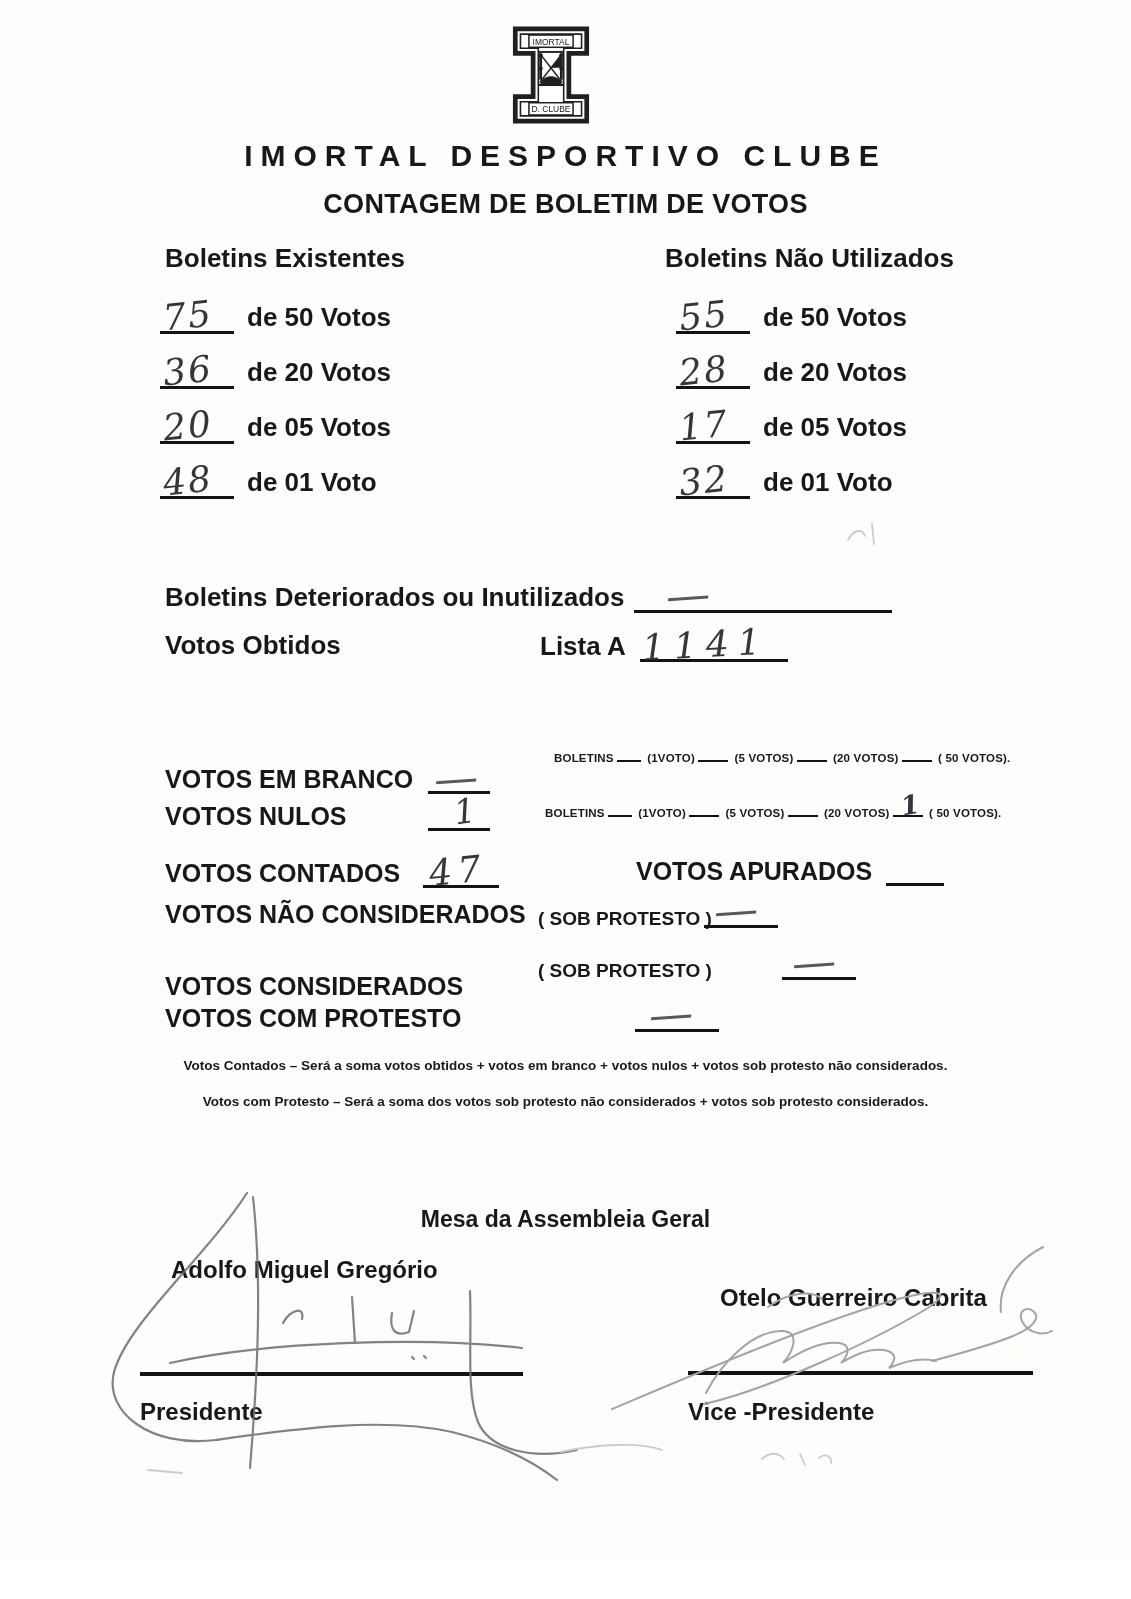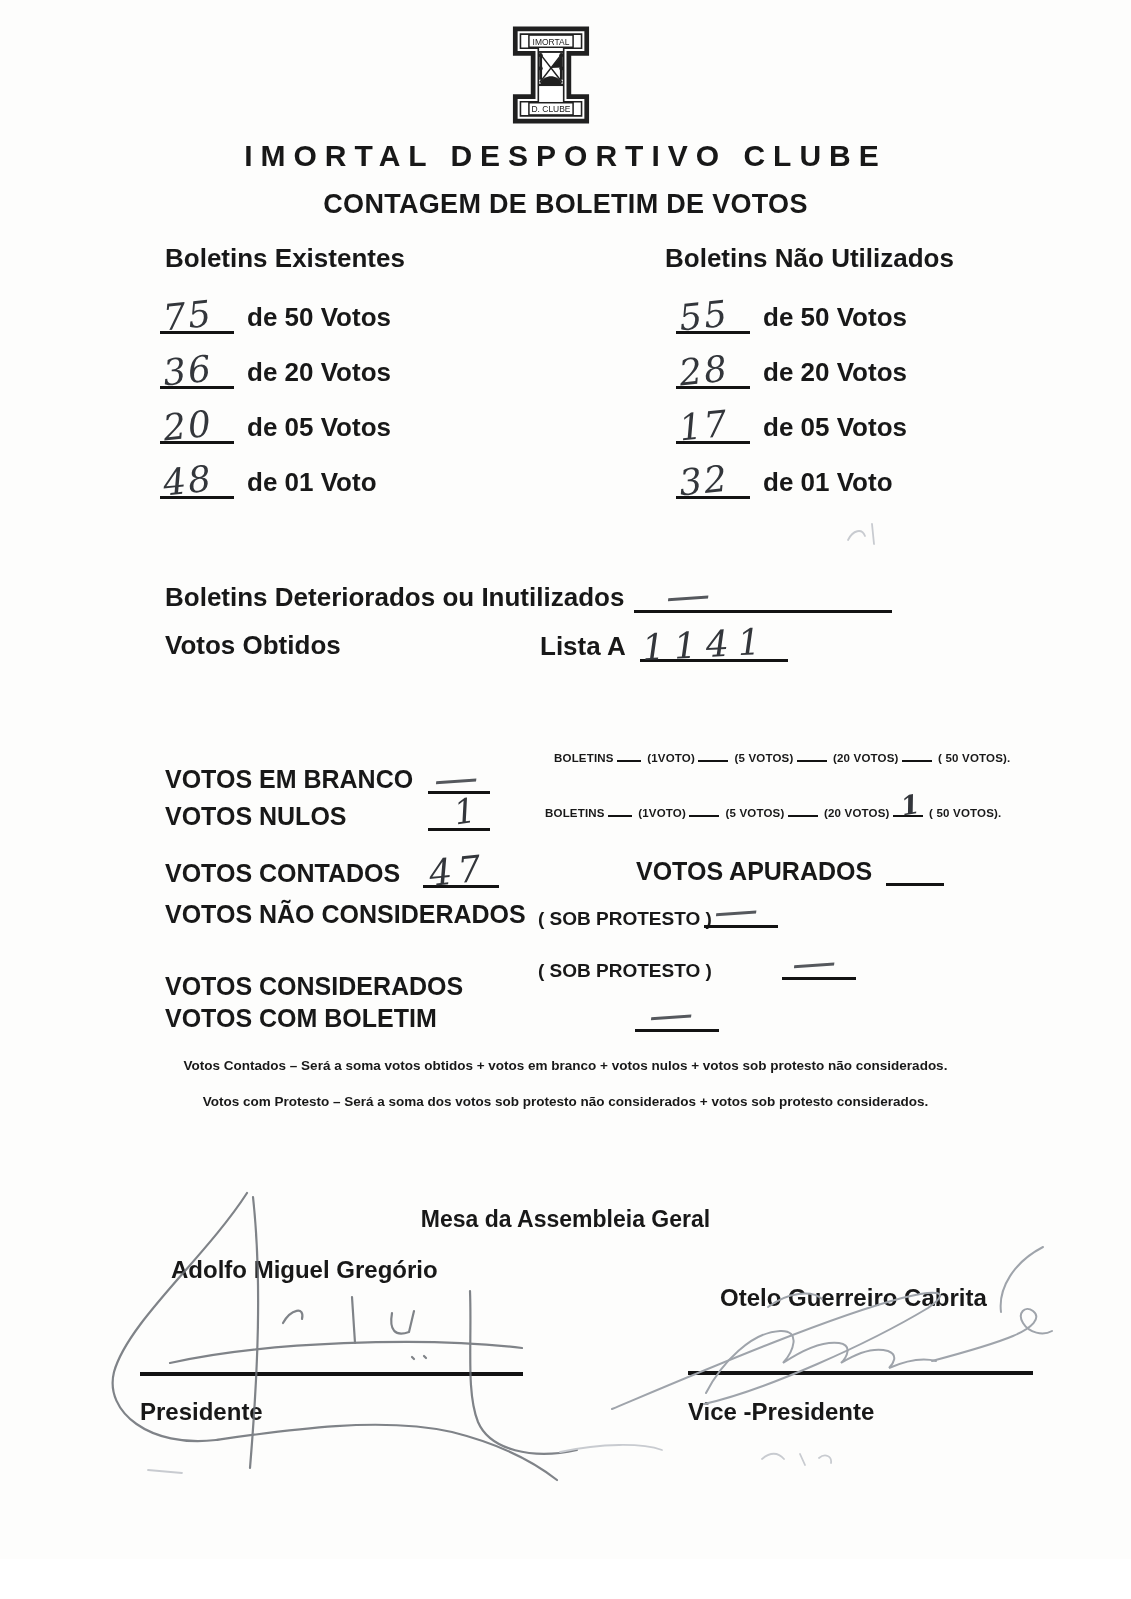--- a/index.html
+++ b/index.html
@@ -202,21 +202,21 @@
   </span>
 
   
   <div class="abs caps-label" style="left:165px; top:952px;margin-top:20px;">VOTOS CONSIDERADOS</div>
   <div class="abs paren" style="left:538px; top:960px;">( SOB PROTESTO )</div>
   <span class="abs fill" style="left:704px; top:944px; width:74px; height:36px;">
     <span class="dash hand" style="left:10px; bottom:10px;">—</span>
   </span>
 
   
-  <div class="abs caps-label" style="left:165px; top:1004px;">VOTOS COM BOLETIM</div>
+  <div class="abs caps-label" style="left:165px; top:1004px;">VOTOS COM PROTESTO</div>
   <span class="abs fill" style="left:478px; top:996px; width:84px; height:36px;">
     <span class="dash hand" style="left:14px; bottom:10px;">—</span>
   </span>
 
   
   <div class="abs ctr footnote" style="top:1058px;">Votos Contados – Será a soma votos obtidos + votos em branco + votos nulos + votos sob protesto não considerados.</div>
   <div class="abs ctr footnote" style="top:1094px;">Votos com Protesto – Será a soma dos votos sob protesto não considerados + votos sob protesto considerados.</div>
 
   
   <div class="abs ctr board">Mesa da Assembleia Geral</div>

